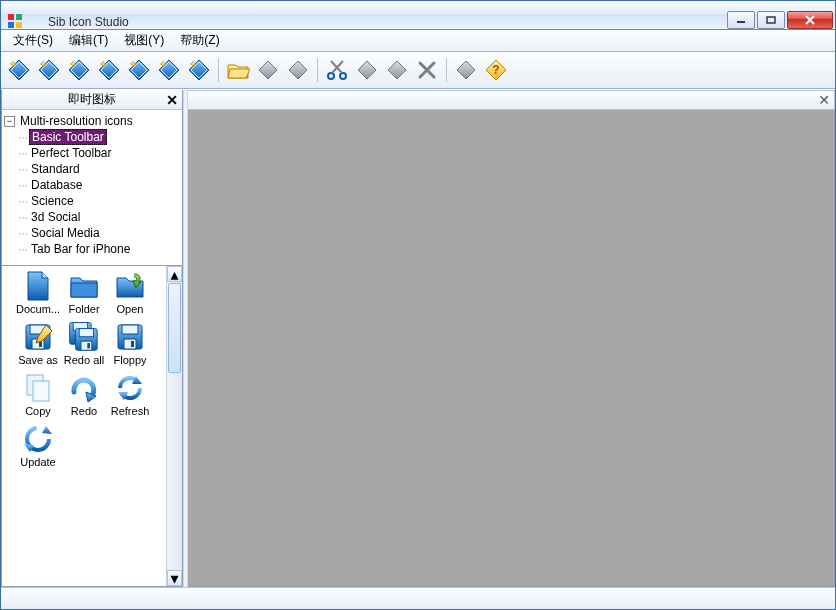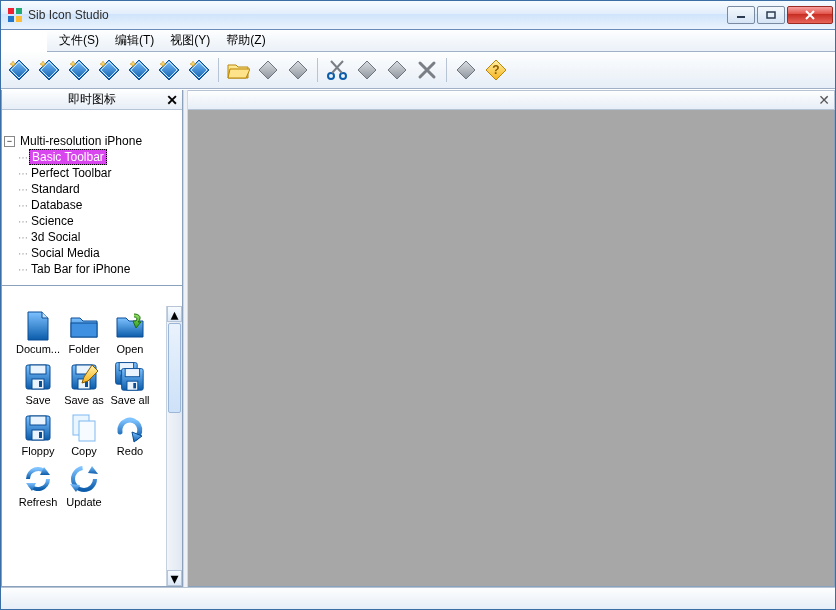--- a/index.html
+++ b/index.html
@@ -1,48 +1,48 @@
 <!DOCTYPE html>
 <html><head>
 <meta charset="utf-8">
 <style>
 * { box-sizing: border-box; margin: 0; padding: 0; font-family: "Microsoft YaHei", "Segoe UI", Tahoma, sans-serif; }
 body { background: #fff; width: 836px; height: 610px; overflow: hidden; border: 1px solid #3a6ea5; display: flex; flex-direction: column; }
 
 
-.titlebar { height: 29px; background: linear-gradient(#f7fbff, #e2eefc 45%, #cfe4fb 46%, #eaf3fd); border-bottom: 1px solid #6a8bb8; display: flex; align-items: center; padding: 0 2px 0 6px; }
+.titlebar { height: 29px; background: linear-gradient(#f7fbff, #e2eefc 45%, #cfe4fb 46%, #eaf3fd); border-bottom: 1px solid #6a8bb8; display: flex; align-items: flex-end; padding: 0 2px 0 6px; gap: 20px; }
 .titlebar .app-icon { width: 16px; height: 16px; margin-right: 5px; }
 .titlebar .title { flex: 1; font-size: 12px; color: #2b2b2b; }
 .titlebar .win-btns { display: flex; gap: 2px; }
 .win-btn { width: 28px; height: 18px; border: 1px solid #7a8aa0; border-radius: 2px; display: flex; align-items: center; justify-content: center; background: linear-gradient(#f4f8fc,#d6e4f5); }
 .win-btn.close { width: 46px; background: linear-gradient(#f7a1a1,#e05045 45%,#c72e23 46%,#e8645a); border-color: #9a2a22; }
 .win-btn svg { display:block; }
 
 
-.menubar { height: 22px; background: linear-gradient(#fdfefe,#ebf1f8); border-bottom: 1px solid #a0b1c7; display: flex; align-items: flex-start; padding: 0 4px; font-size: 12px; margin-left: 46px; }
+.menubar { height: 22px; background: linear-gradient(#fdfefe,#ebf1f8); border-bottom: 1px solid #a0b1c7; display: flex; align-items: flex-start; padding: 0 4px; font-size: 12px; }
 .menubar .menu-item { padding: 2px 8px; cursor: default; }
 
 
 .toolbar { height: 37px; background: linear-gradient(#fdfefe,#e7eef7); border-bottom: 1px solid #a0b1c7; display: flex; align-items: center; padding: 0 4px; gap: 2px; }
 .tbtn { width: 28px; height: 28px; display: flex; align-items: center; justify-content: center; border: 1px solid transparent; border-radius: 2px; }
 .tsep { width: 1px; height: 24px; background: #b6c4d6; margin: 0 3px; }
 
 
 .main { flex: 1; display: flex; background: #fff; border-top: 1px solid #fff; }
-.left-col { width: 182px; display: flex; flex-direction: column; border: 1px solid #8aa0bb; border-top: none; gap: 20px; }
+.left-col { width: 182px; display: flex; flex-direction: column; border: 1px solid #8aa0bb; border-top: none; }
 .panel-header { height: 20px; background: linear-gradient(#fdfefe,#e7eef7); border-bottom: 1px solid #b6c4d6; display: flex; align-items: center; justify-content: center; position: relative; font-size: 12px; }
 .panel-header .close-x { position: absolute; right: 4px; top: 2px; font-size: 14px; font-weight: bold; cursor: default; }
 
 .tree { flex: 0 0 auto; height: 156px; overflow: auto; font-size: 12px; padding: 3px 2px; border-bottom: 1px solid #8aa0bb; }
 .tree-row { display: flex; align-items: center; height: 16px; white-space: nowrap; }
 .tree-toggle { width: 11px; height: 11px; border: 1px solid #888; display: flex; align-items: center; justify-content: center; font-size: 9px; line-height: 1; margin-right: 3px; background: #fff; }
 .tree-dots { color: #9a9a9a; letter-spacing: -1px; margin-right: 2px; font-size: 10px; }
 .tree-indent { display:inline-block; width: 14px; }
 .tree-label { padding: 0 2px; }
-.tree-label.selected { background: #d946ef; color: #fff; border: 1px dotted #000; }
+.tree-label.selected { background: #701a75; color: #fff; border: 1px dotted #000; }
 
 .icon-grid-wrap { flex: 1; display: flex; }
 .icon-grid { flex: 1; overflow: hidden; padding: 4px 13px; }
 .grid { display: grid; grid-template-columns: repeat(3, 1fr); gap: 6px 0; }
 .cell { display: flex; flex-direction: column; align-items: center; font-size: 11px; cursor: default; }
 .cell .ico { width: 32px; height: 32px; display: flex; align-items: center; justify-content: center; margin-bottom: 1px; }
 .cell .lbl { max-width: 54px; white-space: nowrap; overflow: hidden; text-overflow: ellipsis; text-align: center; }
 
 .vscroll { width: 16px; background: linear-gradient(90deg,#f1f4f9,#e1e8f2); border-left: 1px solid #c6d1df; position: relative; }
 .vscroll .arrow { height: 16px; display: flex; align-items: center; justify-content: center; background: linear-gradient(#f7fbff,#dce8f7); border: 1px solid #b6c4d6; }
@@ -311,21 +311,21 @@
 <div class="main">
   <div class="left-col">
     <div class="panel-header">
       <span>即时图标</span>
       <span class="close-x">✕</span>
     </div>
 
     <div class="tree">
       <div class="tree-row">
         <span class="tree-toggle">−</span>
-        <span class="tree-label">Multi-resolution iPhone</span>
+        <span class="tree-label">Multi-resolution icons</span>
       </div>
       <div id="tree-children">
           <div class="tree-row">
             <span class="tree-indent"></span>
             <span class="tree-dots">⋯</span>
             <span class="tree-label selected">Basic Toolbar</span>
           </div>
           <div class="tree-row">
             <span class="tree-indent"></span>
             <span class="tree-dots">⋯</span>
@@ -387,40 +387,32 @@
               <div class="ico">
                 <svg class="icon32">
                   <use href="#ico-open"></use>
                 </svg>
               </div>
               <div class="lbl">Open</div>
             </div>
             <div class="cell">
               <div class="ico">
                 <svg class="icon32">
-                  <use href="#ico-save"></use>
-                </svg>
-              </div>
-              <div class="lbl">Save</div>
-            </div>
-            <div class="cell">
-              <div class="ico">
-                <svg class="icon32">
                   <use href="#ico-saveas"></use>
                 </svg>
               </div>
               <div class="lbl">Save as</div>
             </div>
             <div class="cell">
               <div class="ico">
                 <svg class="icon32">
                   <use href="#ico-saveall"></use>
                 </svg>
               </div>
-              <div class="lbl">Save all</div>
+              <div class="lbl">Redo all</div>
             </div>
             <div class="cell">
               <div class="ico">
                 <svg class="icon32">
                   <use href="#ico-floppy"></use>
                 </svg>
               </div>
               <div class="lbl">Floppy</div>
             </div>
             <div class="cell">

